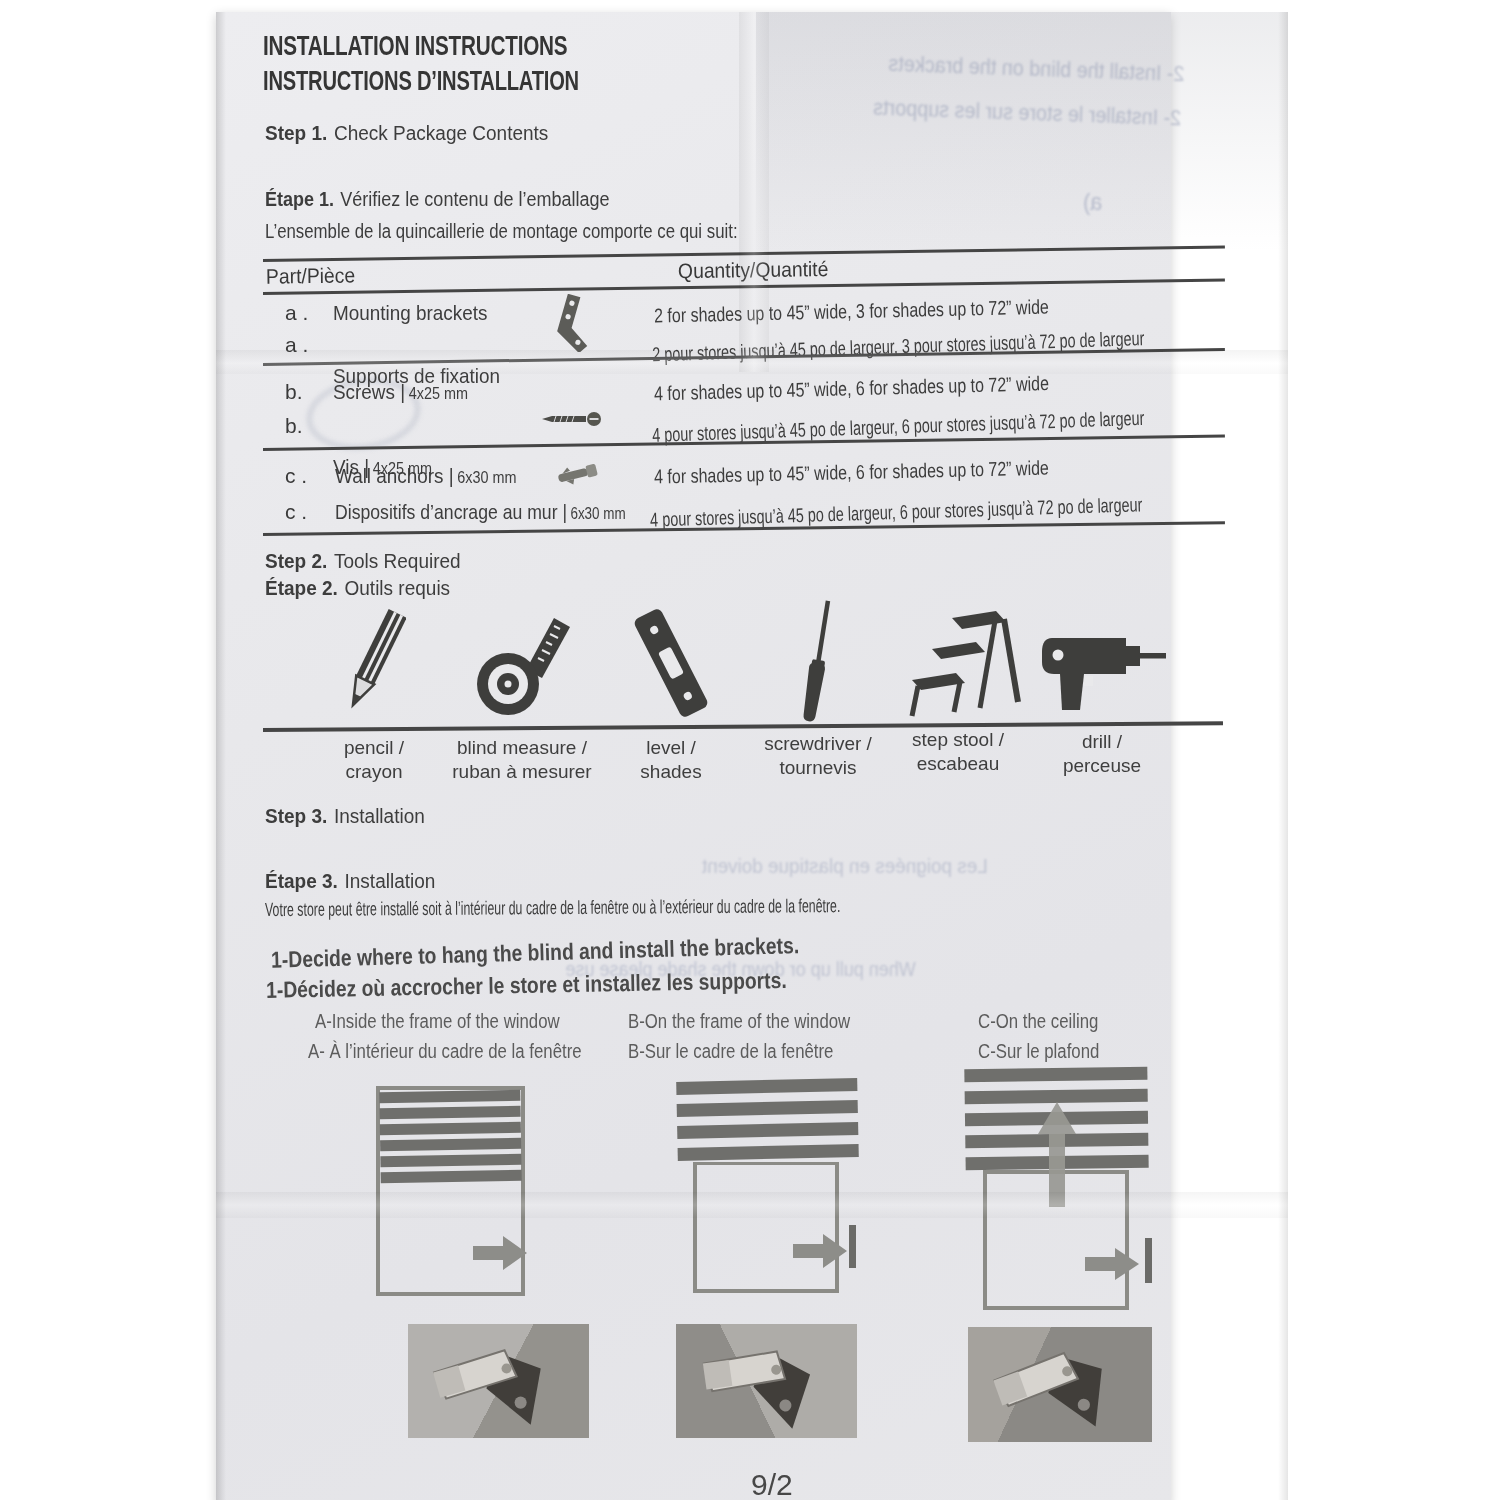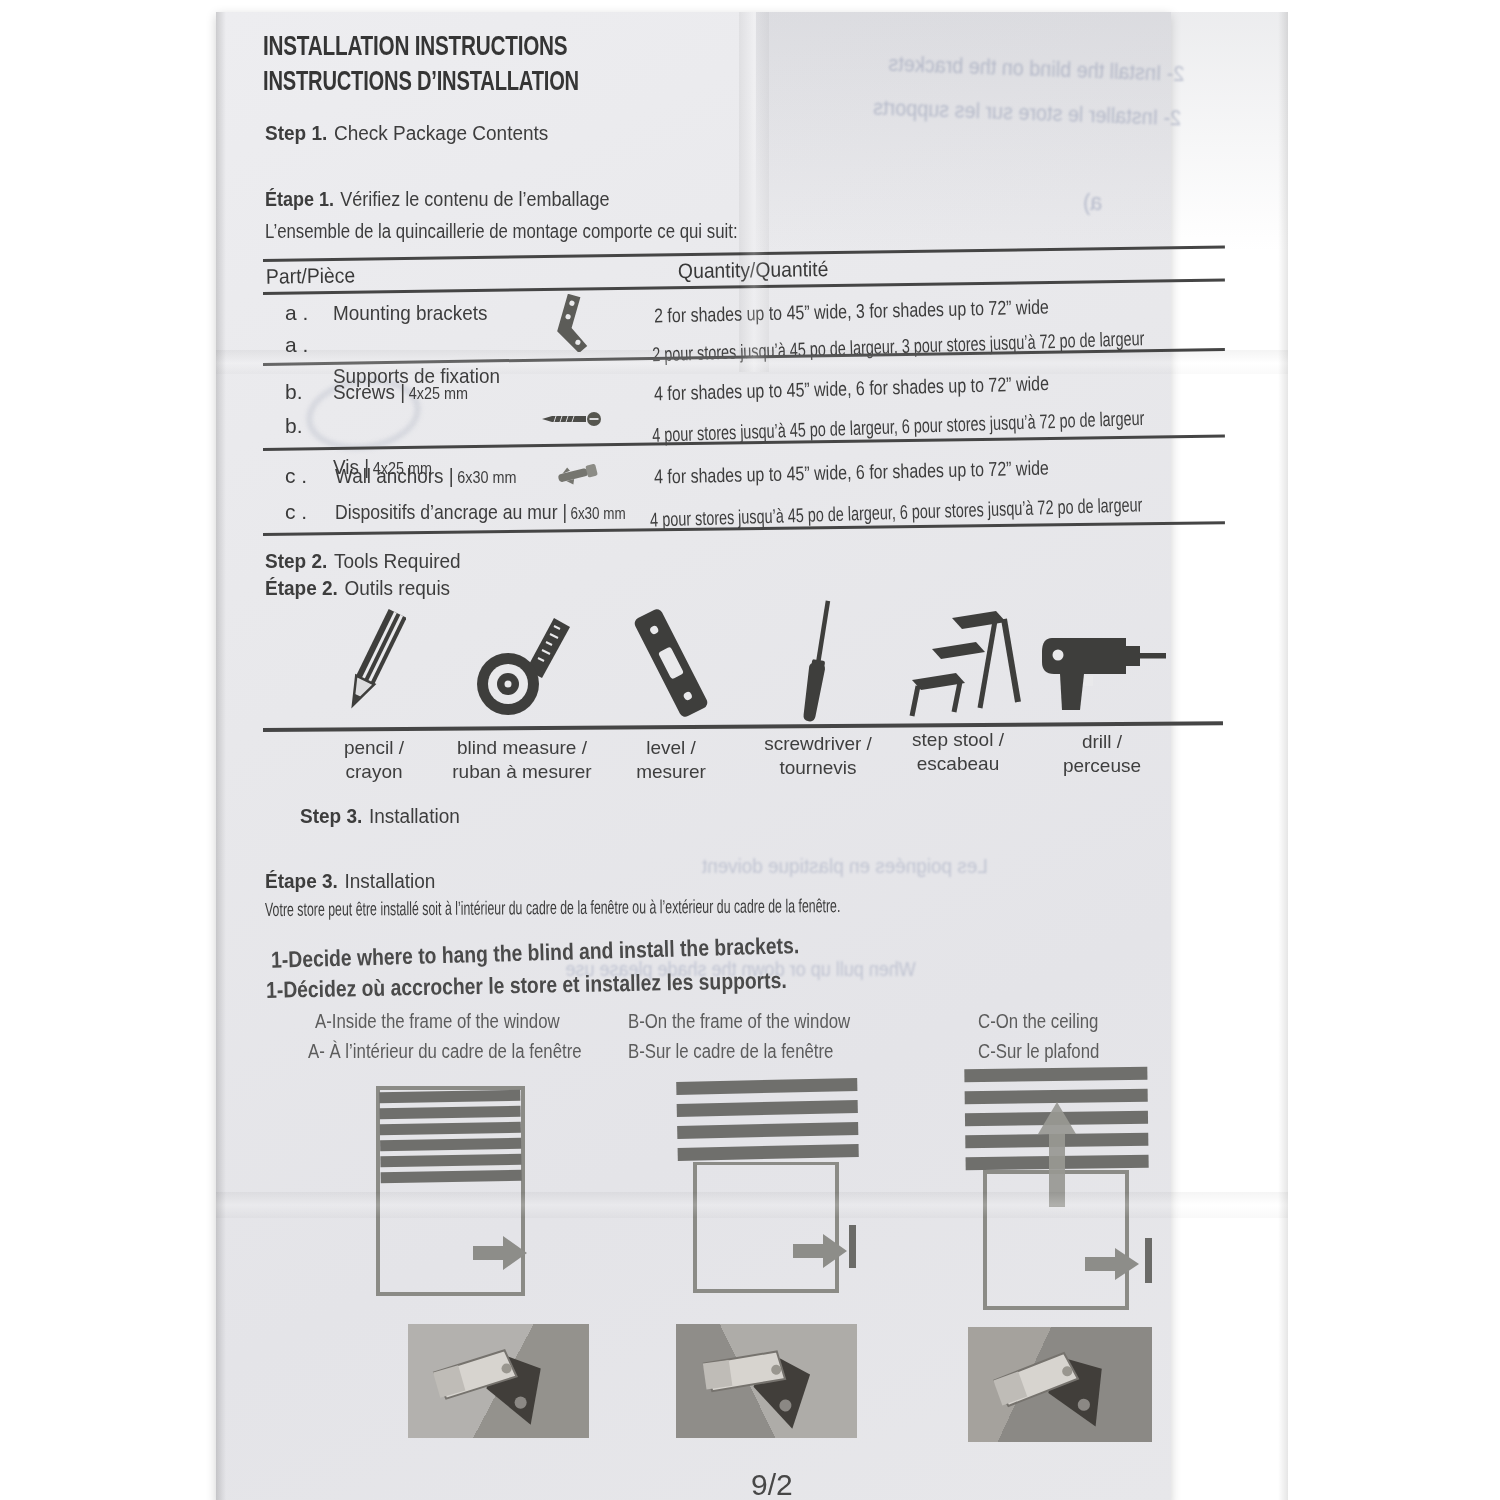--- a/index.html
+++ b/index.html
@@ -231,36 +231,36 @@
     <div class="toolLabel" style="left:83px; top:724px;">
       <div>pencil /</div>
         <div>crayon</div>
     </div>
     <div class="toolLabel" style="left:231px; top:724px;">
       <div>blind measure /</div>
         <div>ruban à mesurer</div>
     </div>
     <div class="toolLabel" style="left:380px; top:724px;">
       <div>level /</div>
-        <div>mesurer</div>
+        <div>shades</div>
     </div>
     <div class="toolLabel" style="left:527px; top:720px;">
       <div>screwdriver /</div>
         <div>tournevis</div>
     </div>
     <div class="toolLabel" style="left:667px; top:716px;">
       <div>step stool /</div>
         <div>escabeau</div>
     </div>
     <div class="toolLabel" style="left:811px; top:718px;">
       <div>drill /</div>
         <div>perceuse</div>
     </div>
 
-    <div class="line" style="left:49px; top:793px;margin-left:35px;">
+    <div class="line" style="left:49px; top:793px;">
       <span class="sq" style="--sx:0.95"><span class="b">Step 3.</span><span>Installation</span></span>
     </div>
     <div class="line" style="left:49px; top:858px;">
       <span class="sq" style="--sx:0.95"><span class="b">Étape 3.</span><span>Installation</span></span>
     </div>
     <div class="line" style="left:49px; top:884px; font-size:19px; transform:rotate(-0.4deg);">
       <span class="sq" style="--sx:0.65">Votre store peut être installé soit à l’intérieur du cadre de la fenêtre ou à l’extérieur du cadre de la fenêtre.</span>
     </div>
 
     <div class="line" style="left:55px; top:926px; font-size:23px; font-weight:700; color:#4a4a4a; transform:rotate(-1.6deg);">

